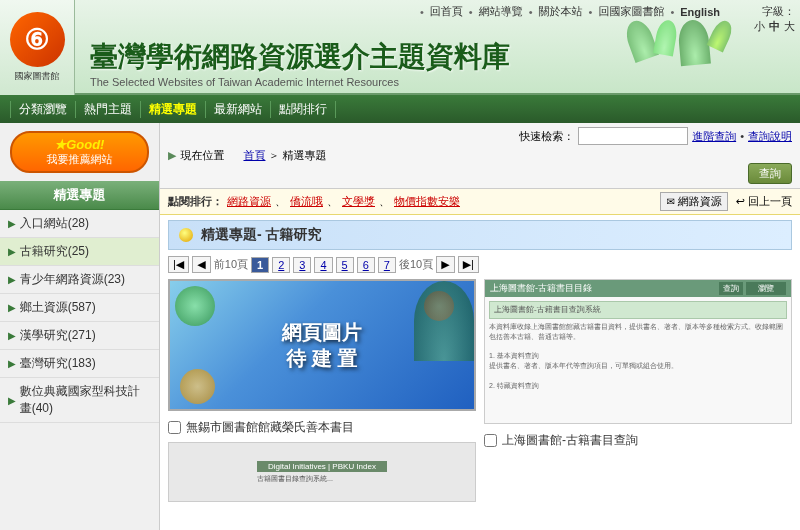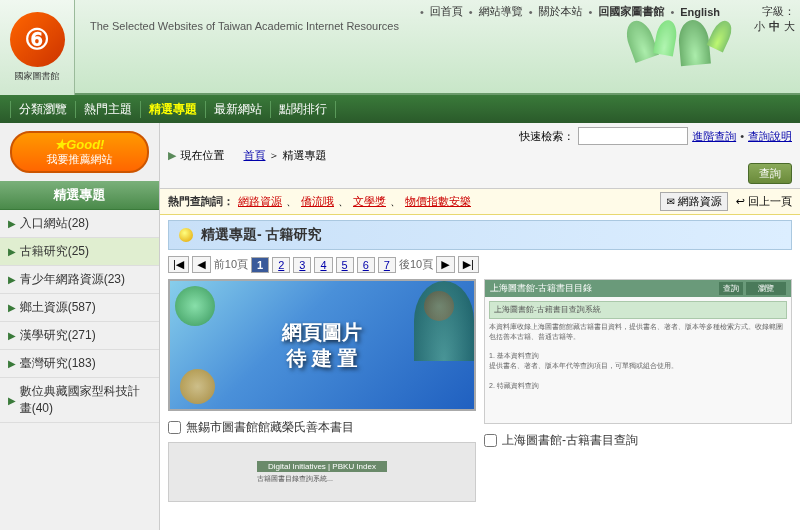--- a/index.html
+++ b/index.html
@@ -43,21 +43,21 @@
     </div>
 
     <div style="position:absolute; top:4px; left:80px; right:80px; display:flex; align-items:center; justify-content:flex-end; gap:6px; font-size:11px;">
       <span style="color:#666;">•</span>
       <a style="color:#333; text-decoration:none; cursor:pointer;">回首頁</a>
       <span style="color:#666;">•</span>
       <a style="color:#333; text-decoration:none; cursor:pointer;">網站導覽</a>
       <span style="color:#666;">•</span>
       <a style="color:#333; text-decoration:none; cursor:pointer;">關於本站</a>
       <span style="color:#666;">•</span>
-      <a style="color:#333; text-decoration:none; cursor:pointer;font-weight:bold;">回國家圖書館</a>
+      <a style="color:#333; text-decoration:none; cursor:pointer;">回國家圖書館</a>
       <span style="color:#666;">•</span>
       <a style="color:#333; text-decoration:none; cursor:pointer; font-weight:bold;">English</a>
     </div>
 
     <div style="position:absolute; top:4px; right:5px; font-size:11px; text-align:right;">
       <div style="color:#333;">字級：</div>
       <div style="display:flex; gap:4px;">
         <span style="cursor:pointer; color:#333;">小</span>
         <span style="cursor:pointer; color:#333; font-weight:bold;">中</span>
         <span style="cursor:pointer; color:#333;">大</span>
@@ -67,20 +67,21 @@
     <div style="position:absolute; top:20px; right:70px; opacity:0.6;">
       <div style="display:flex; gap:3px;">
         <div style="width:25px; height:40px; background:radial-gradient(ellipse at 50% 80%, #90ee90, #228b22); border-radius:50% 50% 0 0; transform:rotate(-20deg);"></div>
         <div style="width:20px; height:35px; background:radial-gradient(ellipse at 50% 80%, #98fb98, #32cd32); border-radius:50% 50% 0 0; transform:rotate(10deg);"></div>
         <div style="width:30px; height:45px; background:radial-gradient(ellipse at 50% 80%, #90ee90, #006400); border-radius:50% 50% 0 0; transform:rotate(-5deg);"></div>
         <div style="width:18px; height:30px; background:radial-gradient(ellipse at 50% 80%, #adff2f, #228b22); border-radius:50% 50% 0 0; transform:rotate(25deg);"></div>
       </div>
     </div>
 
     <div style="position:absolute; left:80px; top:20px;">
+      <div class="header-title-zh">臺灣學術網路資源選介主題資料庫</div>
       <div class="header-title-en">The Selected Websites of Taiwan Academic Internet Resources</div>
     </div>
   </div>
 
   <div class="subnav">
     <span class="subnav-item">分類瀏覽</span>
     <span class="subnav-item">熱門主題</span>
     <span class="subnav-item active">精選專題</span>
     <span class="subnav-item">最新網站</span>
     <span class="subnav-item">點閱排行</span>
@@ -147,21 +148,21 @@
             <span style="font-size:11px; color:#333;">•</span>
             <a style="color:#00a; font-size:11px; text-decoration:underline; cursor:pointer;">查詢說明</a>
           </div>
           <div>
             <button style="background:linear-gradient(to bottom,#8aaa5a,#6a8a3a); color:white; border:1px solid #4a6a2a; border-radius:3px; font-size:11px; padding:2px 10px; cursor:pointer;">查詢</button>
           </div>
         </div>
       </div>
 
       <div style="background:#fffbe8; border-bottom:1px solid #e8d870; padding:3px 8px; font-size:11px; display:flex; align-items:center; gap:4px;">
-        <span style="color:#333; font-weight:bold;">熱門查詢詞：</span>
+        <span style="color:#333; font-weight:bold;">點閱排行：</span>
         <a style="color:#cc0000; text-decoration:underline; cursor:pointer;">網路資源</a>
         <span>、</span>
         <a style="color:#cc0000; text-decoration:underline; cursor:pointer;">僑流哦</a>
         <span>、</span>
         <a style="color:#cc0000; text-decoration:underline; cursor:pointer;">文學獎</a>
         <span>、</span>
         <a style="color:#cc0000; text-decoration:underline; cursor:pointer;">物價指數安樂</a>
         <div style="margin-left:auto; display:flex; gap:8px; align-items:center;">
           <div style="display:flex; align-items:center; gap:3px; border:1px solid #aaa; background:#f0f0f0; padding:1px 5px; cursor:pointer;">
             <span style="font-size:10px;">✉</span>

